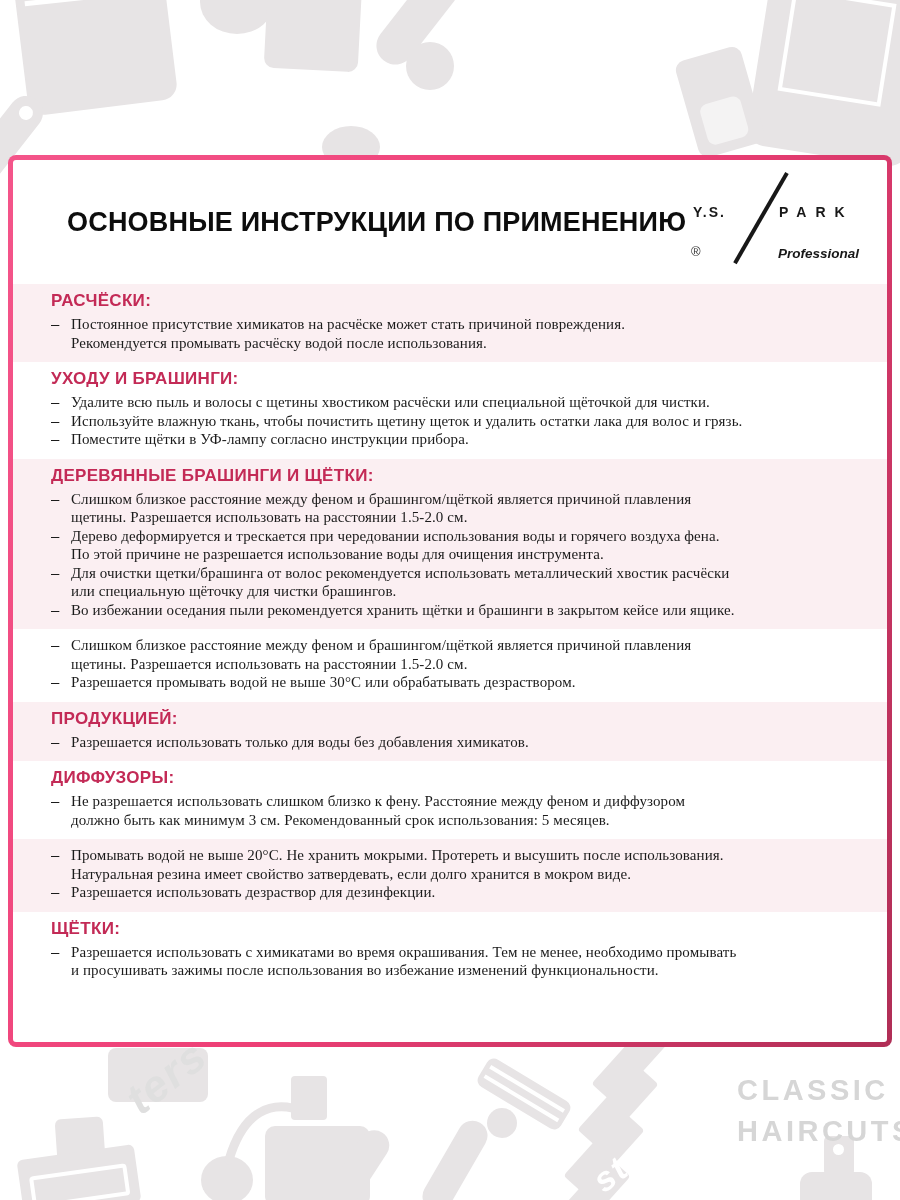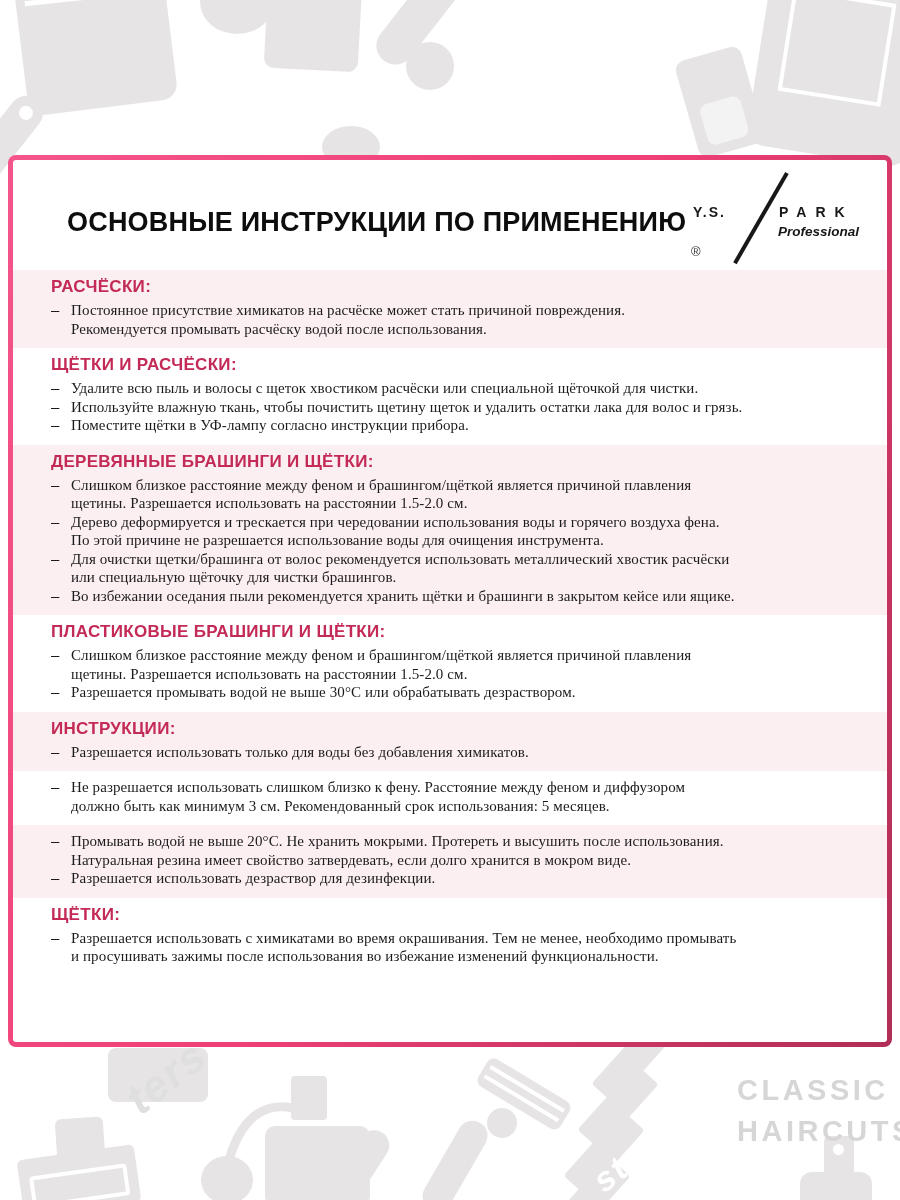--- a/index.html
+++ b/index.html
@@ -60,24 +60,24 @@
                linear-gradient(115deg,var(--pink-light) 0%,var(--pink) 50%,var(--pink-dark) 100%) border-box;
   }
   .card-header{position:relative;padding:30px 38px 0 38px;height:110px;}
   h1{margin:16px;font-size:27px;line-height:33px;letter-spacing:.2px;color:#0d0d0d;font-weight:700;}
   h1 span{display:block;}
   
   .logo{position:absolute;right:22px;top:10px;width:190px;height:100px;color:#181818;}
   .lg-ys{position:absolute;left:18px;top:34px;font-size:14px;font-weight:700;letter-spacing:2px;}
   .lg-slash{position:absolute;left:84px;top:-4px;width:3.5px;height:104px;background:#181818;transform:rotate(30deg);}
   .lg-park{position:absolute;left:104px;top:34px;font-size:14px;font-weight:700;letter-spacing:9px;}
-  .lg-prof{position:absolute;right:6px;top:54px;font-size:13.5px;font-weight:700;font-style:italic;}
+  .lg-prof{position:absolute;right:6px;top:76px;font-size:13.5px;font-weight:700;font-style:italic;}
   .lg-reg{position:absolute;left:16px;top:74px;font-size:13px;color:#333;}
   
-  #sections{}
+  #sections{margin-top:14px;}
   .sec{padding:7px 38px 10px 38px;}
   .sec.tinted{background:var(--tint);}
   .sec h2{margin:0 0 4px 0;font-size:17px;font-weight:700;color:var(--heading);letter-spacing:.3px;}
   .sec ul{margin:0;padding:0;list-style:none;}
   .sec li{display:flex;font-size:15px;line-height:18.5px;letter-spacing:.1px;}
   .sec .dash{flex:0 0 20px;}
   .sec .btext{flex:1;max-width:790px;white-space:pre-line;font-family:Liberation Serif, serif;}
 </style>
 </head>
 <body>
@@ -158,25 +158,25 @@
         <h2>РАСЧЁСКИ:</h2>
         <ul>
           <li>
             <span class="dash">–</span>
             <span class="btext">Постоянное присутствие химикатов на расчёске может стать причиной повреждения.
 Рекомендуется промывать расчёску водой после использования.</span>
           </li>
         </ul>
       </section>
       <section class="sec">
-        <h2>ЩЁТКИ И РАСЧЁСКИ:</h2>
-        <ul>
-          <li>
-            <span class="dash">–</span>
-            <span class="btext">Удалите всю пыль и волосы с щеток хвостиком расчёски или специальной щёточкой для чистки.</span>
+        <h2>УХОДУ И БРАШИНГИ:</h2>
+        <ul>
+          <li>
+            <span class="dash">–</span>
+            <span class="btext">Удалите всю пыль и волосы с щетины хвостиком расчёски или специальной щёточкой для чистки.</span>
           </li>
           <li>
             <span class="dash">–</span>
             <span class="btext">Используйте влажную ткань, чтобы почистить щетину щеток и удалить остатки лака для волос и грязь.</span>
           </li>
           <li>
             <span class="dash">–</span>
             <span class="btext">Поместите щётки в УФ-лампу согласно инструкции прибора.</span>
           </li>
         </ul>
@@ -199,43 +199,43 @@
             <span class="btext">Для очистки щетки/брашинга от волос рекомендуется использовать металлический хвостик расчёски
 или специальную щёточку для чистки брашингов.</span>
           </li>
           <li>
             <span class="dash">–</span>
             <span class="btext">Во избежании оседания пыли рекомендуется хранить щётки и брашинги в закрытом кейсе или ящике.</span>
           </li>
         </ul>
       </section>
       <section class="sec">
-        <h2>ПЛАСТИКОВЫЕ БРАШИНГИ И ЩЁТКИ:</h2>
         <ul>
           <li>
             <span class="dash">–</span>
             <span class="btext">Слишком близкое расстояние между феном и брашингом/щёткой является причиной плавления
 щетины. Разрешается использовать на расстоянии 1.5-2.0 см.</span>
           </li>
           <li>
             <span class="dash">–</span>
             <span class="btext">Разрешается промывать водой не выше 30°C или обрабатывать дезраствором.</span>
           </li>
         </ul>
       </section>
       <section class="sec tinted">
-        <h2>ИНСТРУКЦИИ:</h2>
+        <h2>ПРОДУКЦИЕЙ:</h2>
         <ul>
           <li>
             <span class="dash">–</span>
             <span class="btext">Разрешается использовать только для воды без добавления химикатов.</span>
           </li>
         </ul>
       </section>
       <section class="sec">
+        <h2>ДИФФУЗОРЫ:</h2>
         <ul>
           <li>
             <span class="dash">–</span>
             <span class="btext">Не разрешается использовать слишком близко к фену. Расстояние между феном и диффузором
 должно быть как минимум 3 см. Рекомендованный срок использования: 5 месяцев.</span>
           </li>
         </ul>
       </section>
       <section class="sec tinted">
         <ul>

